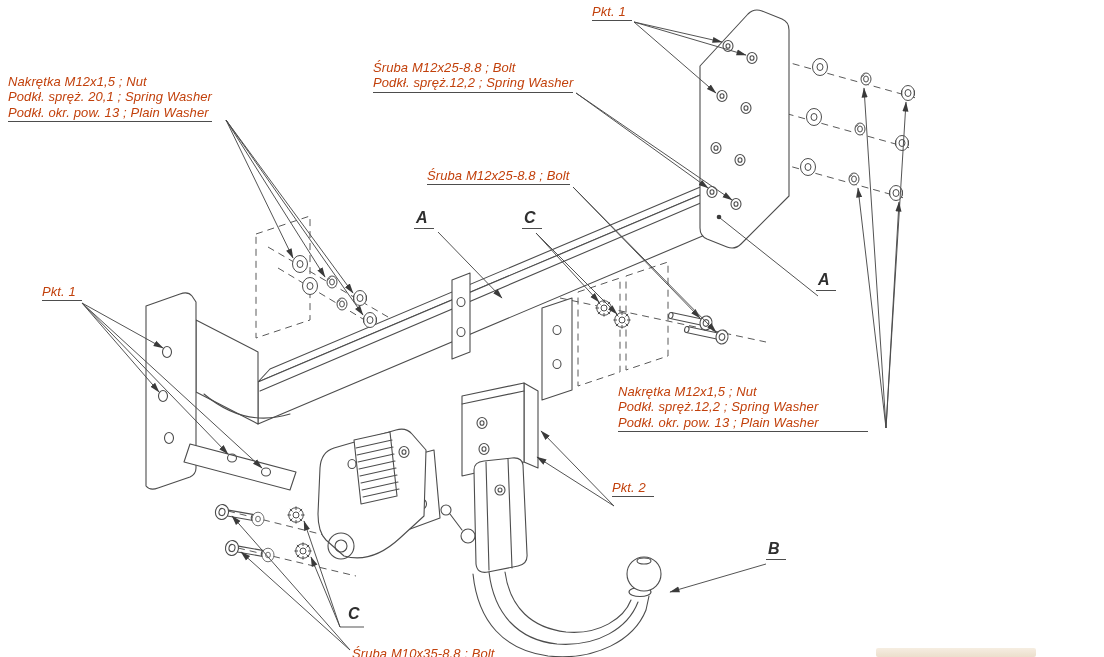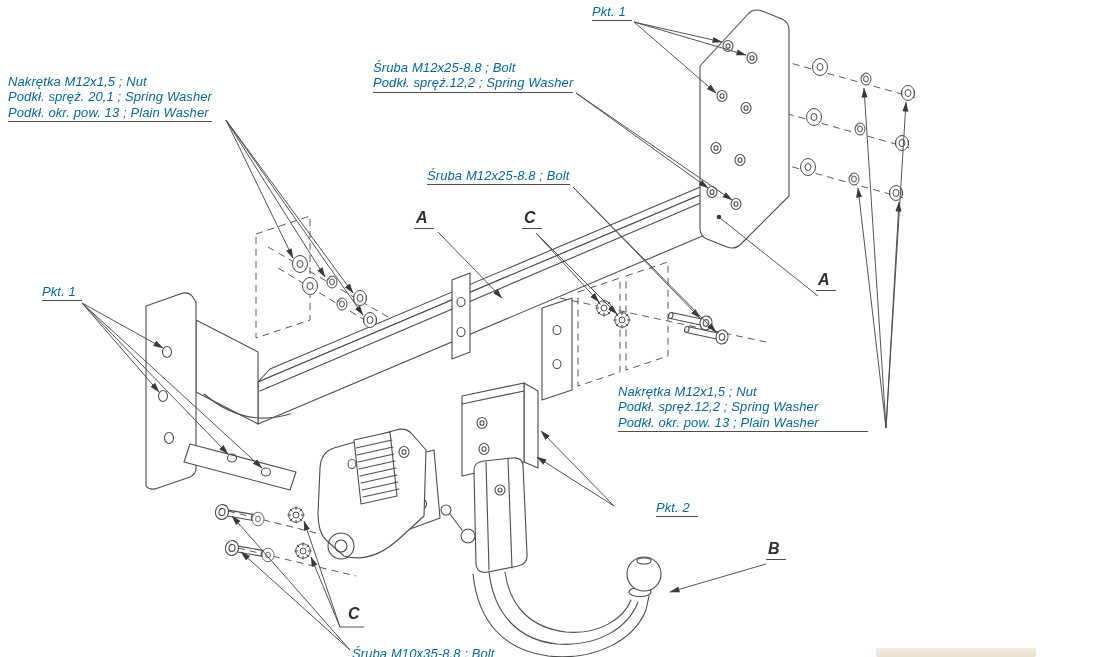--- a/index.html
+++ b/index.html
@@ -3,21 +3,21 @@
 <meta charset="utf-8">
 <style>
   html,body{margin:0;padding:0;background:#fff;}
   #stage{position:relative;width:1104px;height:657px;background:#fff;overflow:hidden;
          font-family:"Liberation Sans",sans-serif;}
   #art{position:absolute;left:0;top:0;}
   .draw{stroke:#4d4d4d;stroke-width:1.1;fill:none;stroke-linejoin:round;stroke-linecap:round;}
   .fillw{fill:#ffffff;}
   .dash{stroke:#5a5a5a;stroke-width:1;fill:none;stroke-dasharray:7 5;}
   .leader{stroke:#4a4a4a;stroke-width:.95;fill:none;}
-  .lbl{position:absolute;font:italic 13px/1.18 "Liberation Sans",sans-serif;color:#0369a1;
+  .lbl{position:absolute;font:italic 13px/1.18 "Liberation Sans",sans-serif;color:#c2410c;
        white-space:nowrap;letter-spacing:.1px;}
   .ul{border-bottom:1.4px solid #4d4d4d;padding-bottom:1px;}
   .ref{position:absolute;font:italic 600 16px/1 "Liberation Sans",sans-serif;color:#2f2f2f;
        white-space:nowrap;}
   .refu{border-bottom:1.3px solid #4d4d4d;padding-bottom:2px;padding-right:6px;padding-left:2px;}
   #watermark{position:absolute;left:876px;top:648px;width:160px;height:9px;
     background:linear-gradient(#f3e7d6,#e4d2b8);opacity:.7;filter:blur(.6px);border-radius:2px;}
 </style>
 </head>
 <body>
@@ -322,21 +322,21 @@
 <div class="lbl ul" style="left:592px;top:4px;width:40px;">Pkt. 1</div>
 
 <div class="lbl ul" style="left:42px;top:284px;width:40px;">Pkt. 1</div>
 
 <div class="lbl ul" style="left:618px;top:384px;min-width:250px;">
   <div>Nakrętka M12x1,5 ; Nut</div>
   <div>Podkł. spręż.12,2 ; Spring Washer</div>
   <div>Podkł. okr. pow. 13 ; Plain Washer</div>
 </div>
 
-<div class="lbl ul" style="left:612px;top:500px;width:42px;margin-left:44px;">Pkt. 2</div>
+<div class="lbl ul" style="left:612px;top:480px;width:42px;">Pkt. 2</div>
 
 <div class="ref refu" style="left:414px;top:210px;">A</div>
 <div class="ref refu" style="left:522px;top:210px;">C</div>
 <div class="ref refu" style="left:816px;top:272px;">A</div>
 <div class="ref refu" style="left:766px;top:541px;">B</div>
 <div class="ref" style="left:348px;top:606px;">C</div>
 
 <div class="lbl ul" style="left:352px;top:646px;">
   <div>Śruba M10x35-8.8 ;  Bolt</div>
 </div>

